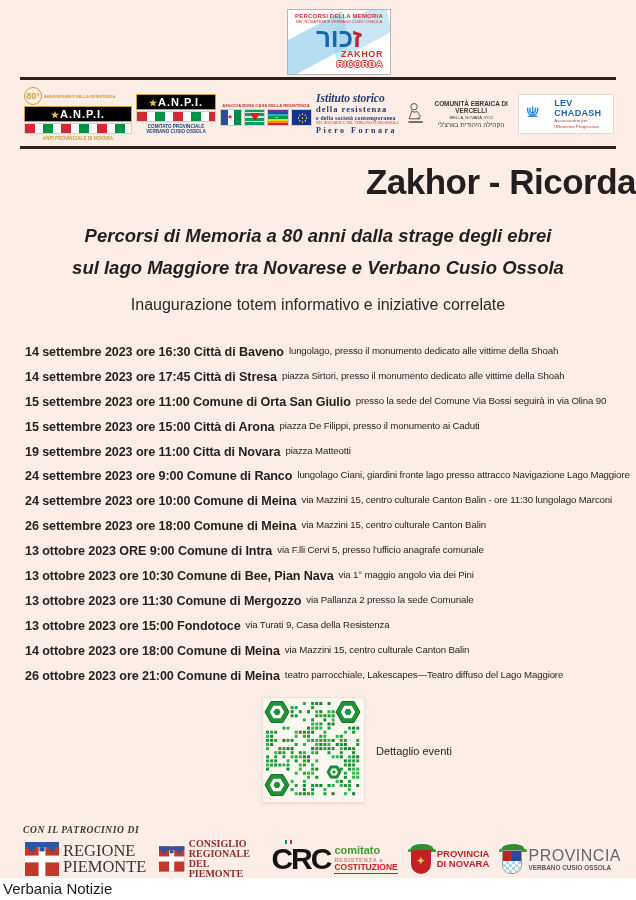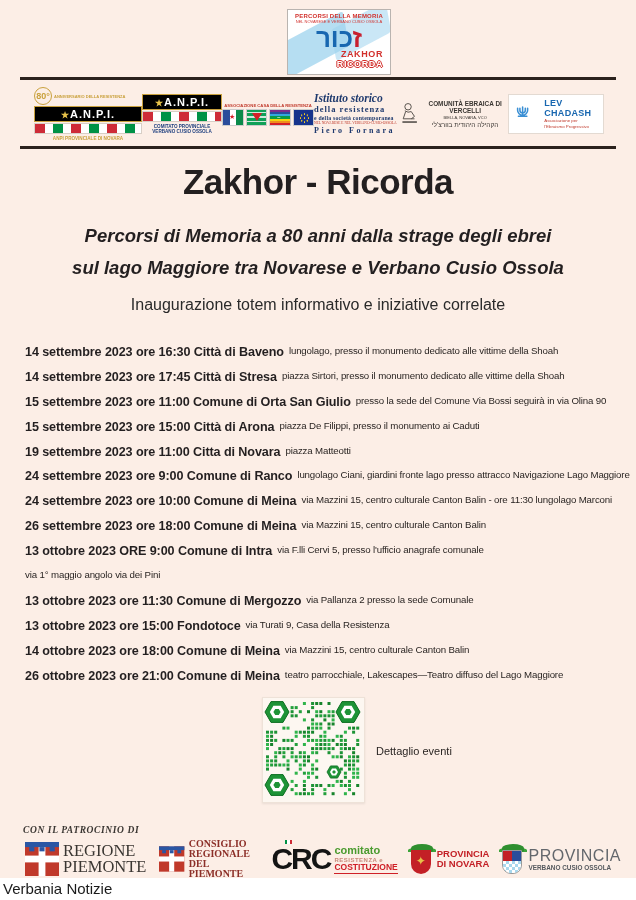--- a/index.html
+++ b/index.html
@@ -19,21 +19,21 @@
   .brand-hebrew .hblue{color:#1867b0;}
   .brand-zakhor{position:absolute;right:7px;bottom:15px;color:#d2302c;font-weight:800;font-size:9px;letter-spacing:.6px;}
   .brand-ricorda{position:absolute;right:7px;bottom:5px;color:#fff;font-weight:800;font-size:9px;letter-spacing:.6px;
                  text-shadow:-1px 0 #d2302c,1px 0 #d2302c,0 -1px #d2302c,0 1px #d2302c;}
 
   
   .rule{position:absolute;left:20px;width:596px;height:3px;background:#2b221d;}
   .rule1{top:77px;} .rule2{top:146px;}
 
   
-  .logos{position:absolute;top:85px;left:24px;width:590px;height:58px;display:flex;align-items:center;justify-content:center;}
+  .logos{position:absolute;top:85px;left:24px;width:590px;height:58px;display:flex;align-items:center;justify-content:space-between;}
   .anpi{width:108px;text-align:center;position:relative;}
   .anpi80{display:flex;align-items:center;gap:2px;margin-bottom:1px;}
   .badge80{border:1.5px solid #c9a13d;color:#c9a13d;font-weight:bold;font-size:9px;border-radius:50%;
            width:16px;height:16px;line-height:16px;flex:none;}
   .anniv{color:#c9a13d;font-size:4px;font-weight:bold;text-align:left;}
   .anpi-box{background:#000000;color:#fff;font-weight:bold;font-size:11px;letter-spacing:1px;
             border:1px solid #c9a13d;padding:1px 2px;}
   .anpi-box .star{color:#e7c24a;font-size:9px;}
   .anpi-flag{height:9px;margin-top:1px;border:1px solid #d8cfc6;
      background:repeating-linear-gradient(90deg,#ce2b37 0 10px,#fff 10px 18px,#009246 18px 28px,#fff 28px 36px);}
@@ -68,21 +68,21 @@
   .com1{font-size:6.4px;font-weight:bold;color:#3a3632;}
   .com2{font-size:4px;color:#3a3632;margin:1px 0;}
   .com3{font-size:6.5px;color:#3a3632;}
 
   .lev{width:86px;display:flex;align-items:center;gap:4px;background:#fff;border:1px solid #e3dad2;padding:3px 4px;}
   .lev-text{text-align:left;margin-left:8px;}
   .lev1{font-size:9px;font-weight:bold;color:#1867b0;letter-spacing:.3px;}
   .lev2{font-size:4.4px;color:#c0392b;line-height:1.3;}
 
   
-  .title{position:absolute;top:162px;left:0;width:100%;text-align:center;font-size:35px;font-weight:bold;letter-spacing:-.5px;}
+  .title{position:absolute;top:162px;left:0;width:100%;text-align:right;font-size:35px;font-weight:bold;letter-spacing:-.5px;}
   .subtitle{position:absolute;top:220px;left:0;width:100%;text-align:center;font-size:18.5px;font-weight:bold;font-style:italic;line-height:1.75;}
   .tagline{position:absolute;top:296px;left:0;width:100%;text-align:center;font-size:16px;color:#2a2a2a;}
 
   
   .events{position:absolute;top:345px;left:25px;right:4px;}
   .event-row{height:24.9px;display:flex;align-items:flex-start;gap:5px;white-space:nowrap;overflow:hidden;}
   .ev-bold{font-size:12.6px;font-weight:bold;letter-spacing:-.1px;}
   .ev-detail{font-size:9.7px;letter-spacing:-.15px;color:#2a2523;}
 
   
@@ -258,20 +258,21 @@
         <span class="ev-bold">26 settembre 2023 ore 18:00 Comune di Meina</span>
         <span class="ev-detail">via Mazzini 15, centro culturale Canton Balin</span>
       </div>
 
       <div class="event-row">
         <span class="ev-bold">13 ottobre 2023 ORE 9:00 Comune di Intra</span>
         <span class="ev-detail">via F.lli Cervi 5, presso l'ufficio anagrafe comunale</span>
       </div>
 
       <div class="event-row">
+        <span class="ev-bold">13 ottobre 2023 ore 10:30 Comune di Bee, Pian Nava</span>
         <span class="ev-detail">via 1° maggio angolo via dei Pini</span>
       </div>
 
       <div class="event-row">
         <span class="ev-bold">13 ottobre 2023 ore 11:30 Comune di Mergozzo</span>
         <span class="ev-detail">via Pallanza 2 presso la sede Comunale</span>
       </div>
 
       <div class="event-row">
         <span class="ev-bold">13 ottobre 2023 ore 15:00 Fondotoce</span>

